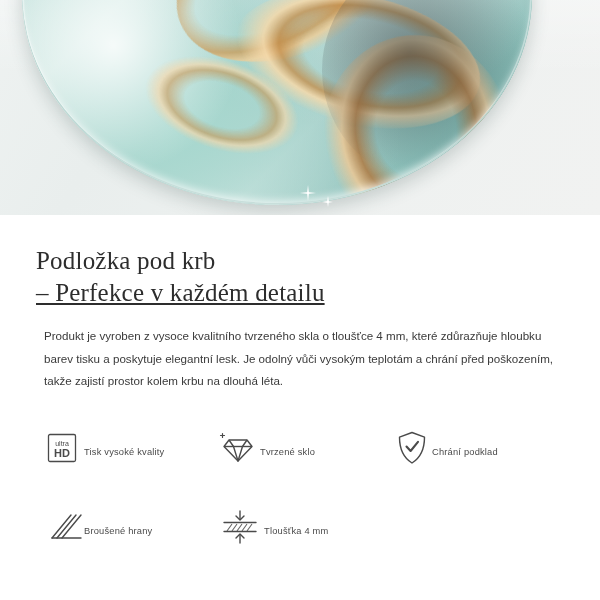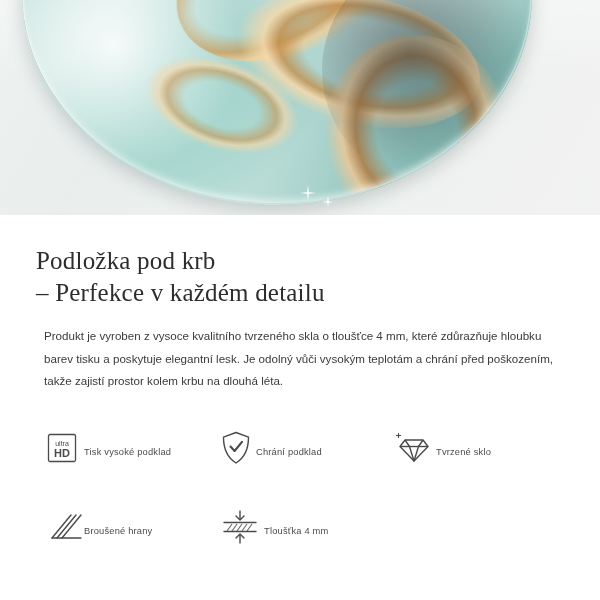--- a/index.html
+++ b/index.html
@@ -121,21 +121,21 @@
   }
   .title {
     font-family: "Liberation Serif", serif;
     font-size: 25px;
     line-height: 1.28;
     color: #2d2d2d;
     font-weight: 400;
     margin: 0 0 16px 0;
     letter-spacing: 0.2px;
   }
-  .title .line2 { display: block; }
+  .title .line2 { display: block; text-decoration: underline; }
   .paragraph {
     font-size: 11.6px;
     line-height: 1.95;
     color: #3a3a3a;
     margin: 8px;
     max-width: 545px;
   }
 
   
   .features {
@@ -199,45 +199,45 @@
 
 
       <div class="feature">
         <div class="feature-icon">
           <svg width="44" height="44" viewBox="0 0 44 44">
             <rect x="8.5" y="8.5" width="27" height="27" rx="1.5" fill="none" stroke="#4a4a4a" stroke-width="1.3"></rect>
             <text x="22" y="20" text-anchor="middle" font-family="Liberation Sans, sans-serif" font-size="7" fill="#4a4a4a">ultra</text>
             <text x="22" y="31" text-anchor="middle" font-family="Liberation Sans, sans-serif" font-size="11" font-weight="bold" fill="#4a4a4a">HD</text>
           </svg>
         </div>
-        <div class="feature-label">Tisk vysoké podklad</div>
-      </div>
-
-      <div class="feature">
-        <div class="feature-icon">
-          <svg width="40" height="44" viewBox="0 0 40 44">
-            <path d="M20 6.5 L32.5 11.2 C32.5 24 28 32 20 37 C12 32 7.5 24 7.5 11.2 Z" fill="none" stroke="#4a4a4a" stroke-width="1.4" stroke-linejoin="round"></path>
-            <path d="M14.5 20.5 L18.6 25 L26 15.8" fill="none" stroke="#4a4a4a" stroke-width="2.1" stroke-linecap="round" stroke-linejoin="round"></path>
-          </svg>
-        </div>
-        <div class="feature-label">Chrání podklad</div>
+        <div class="feature-label">Tisk vysoké kvality</div>
       </div>
 
       <div class="feature">
         <div class="feature-icon">
           <svg width="44" height="40" viewBox="0 0 44 40">
             <g fill="none" stroke="#4a4a4a" stroke-width="1.4" stroke-linejoin="round">
               <path d="M13 12 L31 12 L36 18.5 L22 33 L8 18.5 Z"></path>
               <path d="M8 18.5 L36 18.5"></path>
               <path d="M13 12 L17.5 18.5 L22 33 L26.5 18.5 L31 12"></path>
             </g>
             <path d="M6.5 9.5 L6.5 5.5 M4.5 7.5 L8.5 7.5" stroke="#4a4a4a" stroke-width="1.2" stroke-linecap="round"></path>
           </svg>
         </div>
         <div class="feature-label">Tvrzené sklo</div>
+      </div>
+
+      <div class="feature">
+        <div class="feature-icon">
+          <svg width="40" height="44" viewBox="0 0 40 44">
+            <path d="M20 6.5 L32.5 11.2 C32.5 24 28 32 20 37 C12 32 7.5 24 7.5 11.2 Z" fill="none" stroke="#4a4a4a" stroke-width="1.4" stroke-linejoin="round"></path>
+            <path d="M14.5 20.5 L18.6 25 L26 15.8" fill="none" stroke="#4a4a4a" stroke-width="2.1" stroke-linecap="round" stroke-linejoin="round"></path>
+          </svg>
+        </div>
+        <div class="feature-label">Chrání podklad</div>
       </div>
 
       <div class="feature">
         <div class="feature-icon">
           <svg width="44" height="40" viewBox="0 0 44 40">
             <g stroke="#4a4a4a" stroke-width="1.4" stroke-linecap="round" fill="none">
               <path d="M12 31 L31 8"></path>
               <path d="M17 31 L36 8"></path>
               <path d="M22 31 L41 8"></path>
               <path d="M12 31 L41 31"></path>

